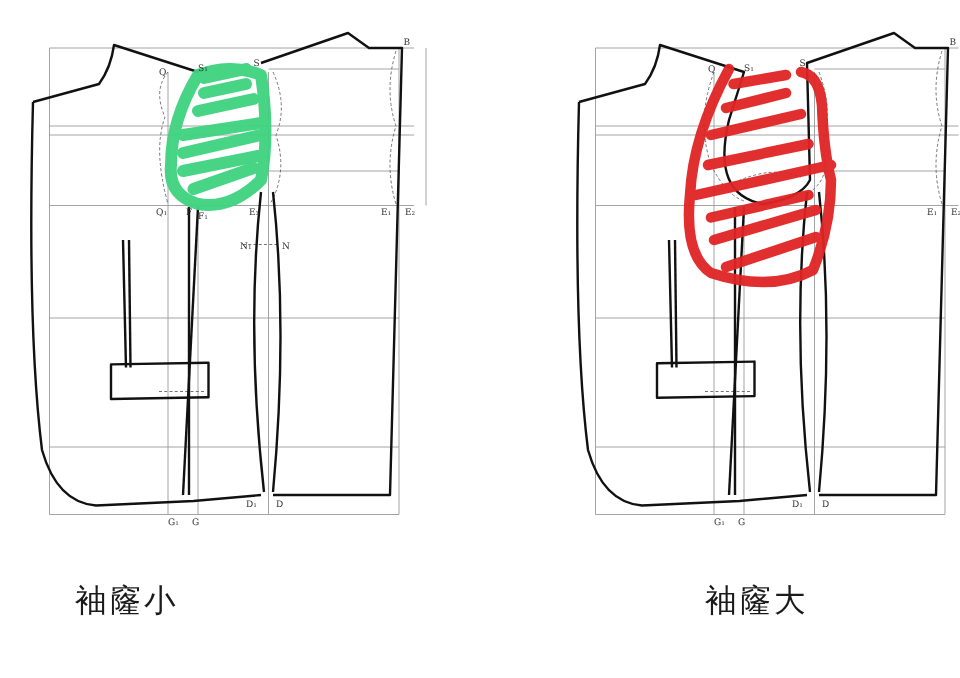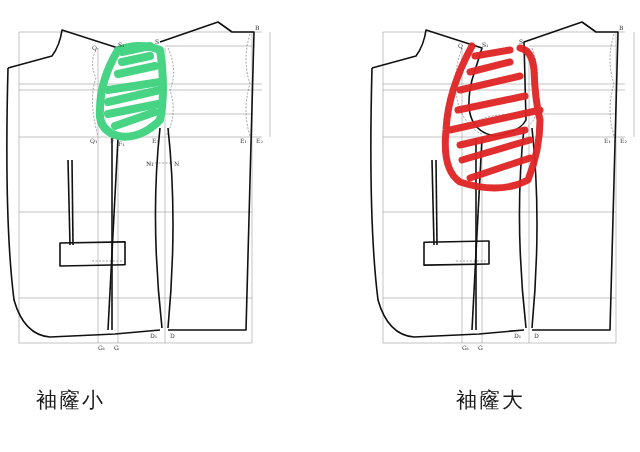--- a/index.html
+++ b/index.html
@@ -1,17 +1,17 @@
 <!DOCTYPE html>
 <html><head>
 <meta charset="utf-8">
 <style>
   html, body { margin: 0; padding: 0; background: #ffffff; }
   body { width: 640px; height: 452px; position: relative; overflow: hidden; font-family: "DejaVu Sans", sans-serif; }
-  .panel { position: absolute; top: 0; width: 320px; height: 360px; }
+  .panel { position: absolute; top: 0; width: 320px; height: 360px; margin-left: 14px; }
   .panel svg { position: absolute; left: 0; top: 0; }
   .caption { position: absolute; top: 386px; font-size: 21px; color: #1a1a1a; letter-spacing: 2px; font-family: "DejaVu Sans", sans-serif; }
   .pt { font-family: "DejaVu Serif", serif; font-size: 6px; fill: #333; }
 </style>
 </head>
 <body>
 
 <div class="panel" style="left:0;">
   <svg width="320" height="360" viewBox="0 0 320 360">
 

